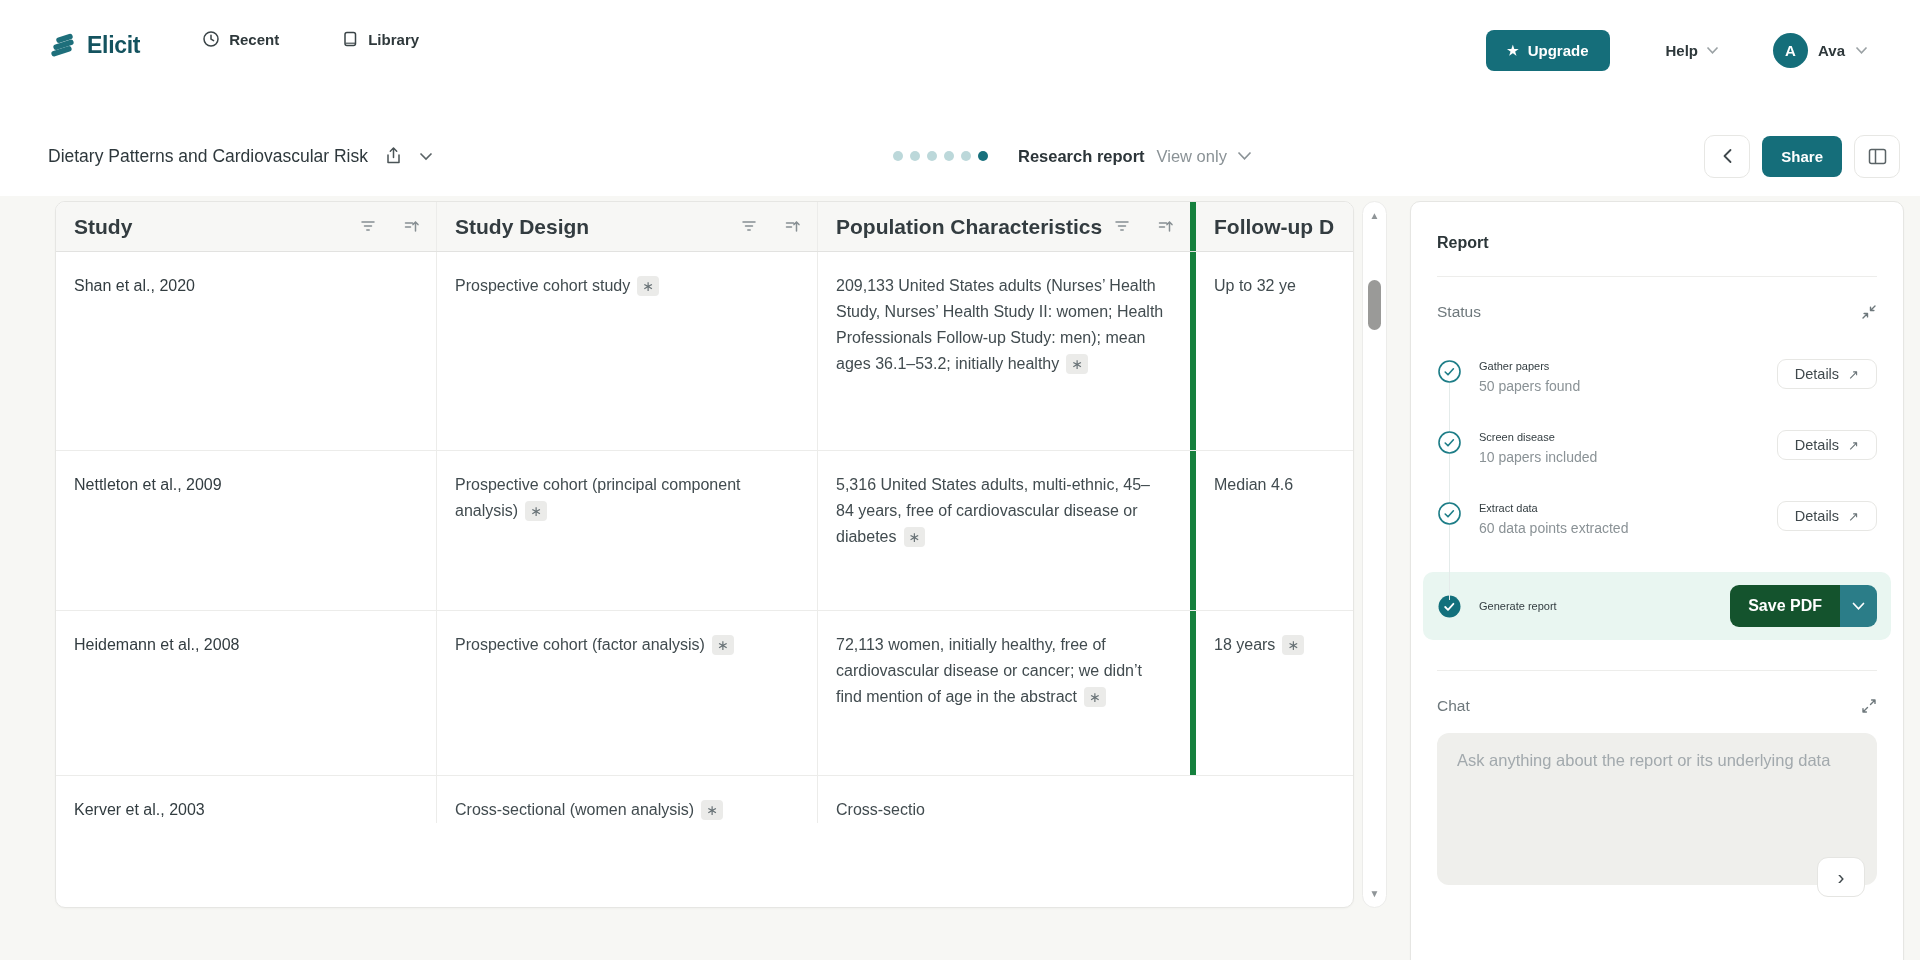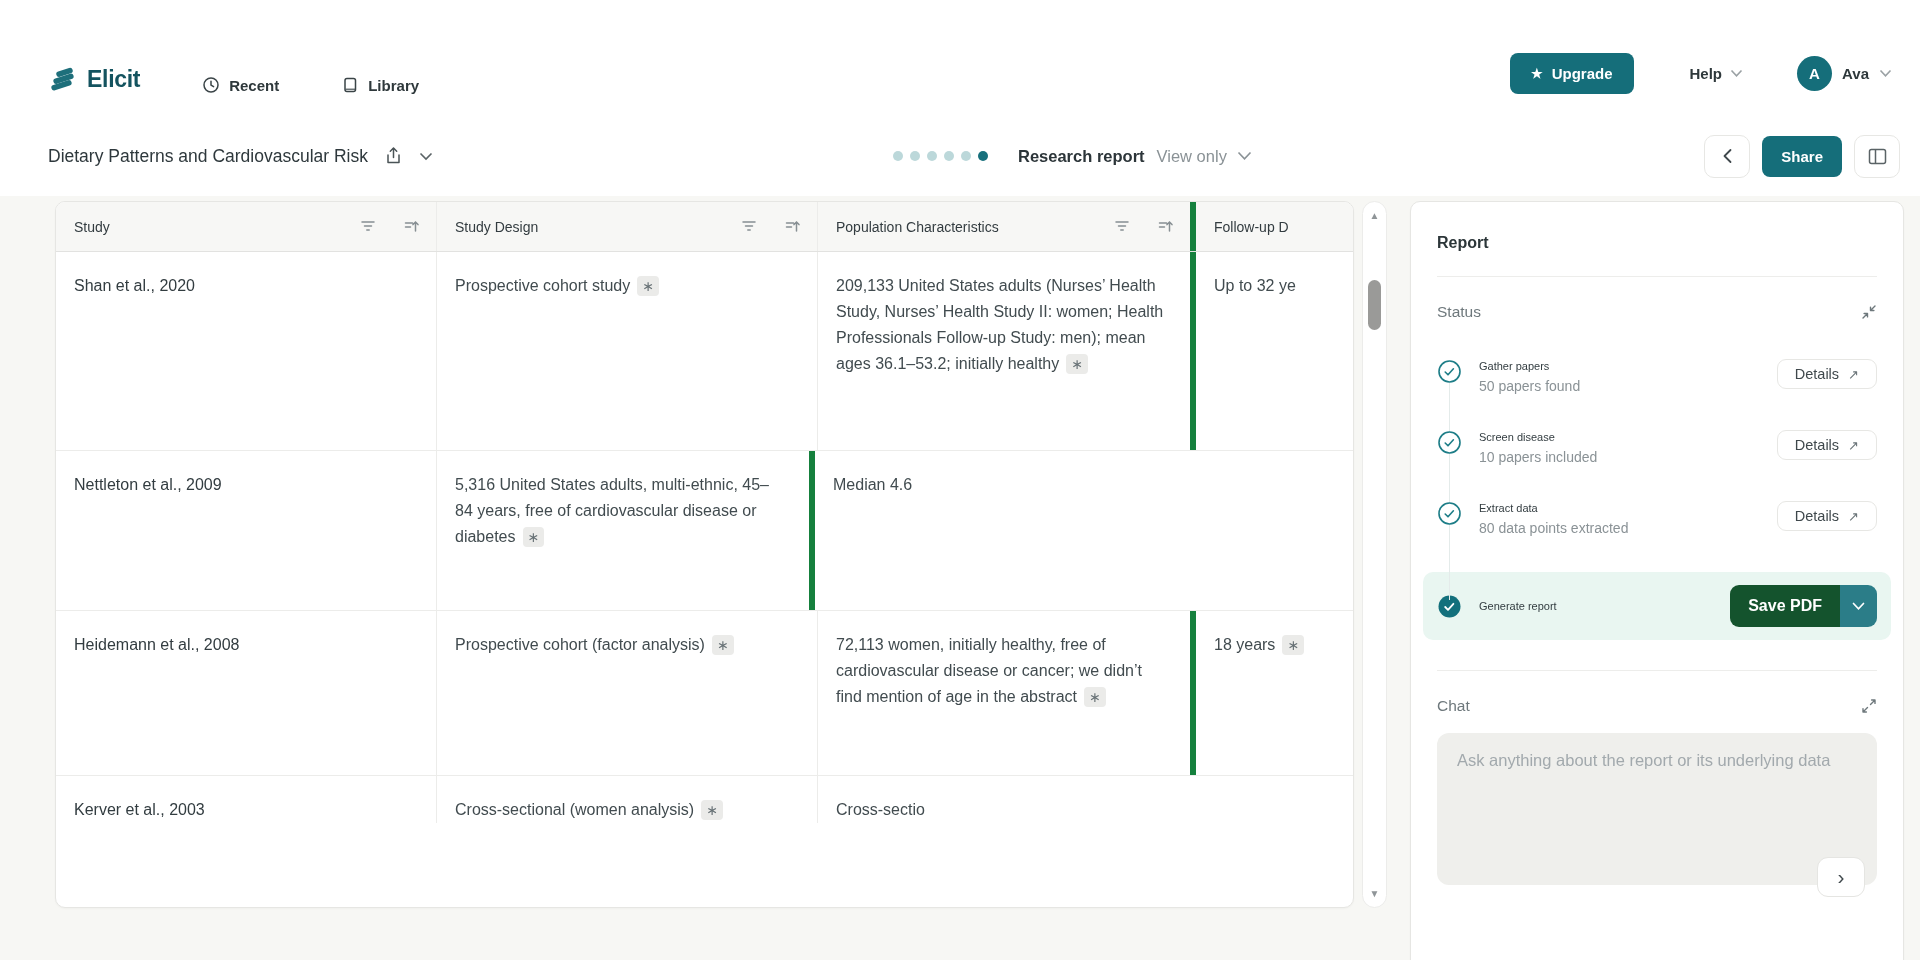--- a/index.html
+++ b/index.html
@@ -1,21 +1,21 @@
 <!DOCTYPE html>
 <html><head>
 <meta charset="utf-8">
 <style>
   * { margin:0; padding:0; box-sizing:border-box; }
   html,body { width:1920px; height:960px; overflow:hidden; background:#fff;
     font-family:"Liberation Sans", sans-serif; color:#333d41; }
 
   
-  .topnav { position:absolute; top:30px; left:48px; right:28px; height:64px;
-    display:flex; align-items:flex-end; }
+  .topnav { position:absolute; top:30px; left:48px; right:52px; height:64px;
+    display:flex; align-items:flex-start; }
   .logo { display:flex; align-items:center; gap:9px; }
   .logo-text { font-size:23px; font-weight:700; color:#14535f; letter-spacing:-0.3px; }
   .nav-item { display:flex; align-items:center; gap:9px; margin-left:62px;
     font-size:15px; font-weight:600; color:#2e383b; cursor:pointer; }
   .nav-right { margin-left:auto; display:flex; align-items:center; gap:30px; }
   .btn-upgrade { display:flex; align-items:center; gap:9px; background:#156e7a;
     color:#fff; border:none; border-radius:8px; padding:12px 21px;
     font-size:15px; font-weight:700; cursor:pointer; font-family:inherit; }
   .help { display:flex; align-items:center; gap:8px; font-size:15px;
     font-weight:600; color:#2e383b; cursor:pointer; margin-left:26px; }
@@ -47,21 +47,21 @@
   .content { position:absolute; top:196px; left:0; right:0; bottom:0;
     background:#f7f7f4; }
 
   
   .table-card { position:absolute; left:55px; top:5px; width:1299px; height:707px;
     background:#fff; border:1px solid #e6e6e3; border-radius:10px; overflow:hidden;
     box-shadow:0 1px 2px rgba(0,0,0,0.03); }
   .t-header { display:flex; height:50px; background:#f7f7f5;
     border-bottom:1px solid #e2e2e0; }
   .t-hcell { display:flex; align-items:center; padding-left:18px;
-    font-size:14px; font-weight:400; color:#333c40; }
+    font-size:21px; font-weight:700; color:#333c40; }
   .t-hicons { margin-left:auto; margin-right:16px; display:flex; gap:28px; }
   .c1 { width:381px; border-right:1px solid #ececea; }
   .c2 { width:381px; border-right:1px solid #ececea; }
   .c3 { width:378px; border-right:6px solid #15803d; }
   .c4 { flex:1; overflow:hidden; white-space:nowrap; }
   .t-row { display:flex; border-bottom:1px solid #ececea; }
   .t-row:last-child { border-bottom:none; flex:1; }
   .t-cell { padding:21px 26px 0 18px; font-size:16px; line-height:26px; color:#414b4f; }
   .t-cell.study { color:#323c40; }
   .badge { display:inline-block; background:#ebebe9; color:#677175; border-radius:4px;
@@ -285,20 +285,21 @@
 
     <div class="t-row r1">
       <div class="t-cell study c1"><span>Shan et al., 2020</span></div>
       <div class="t-cell c2"><span>Prospective cohort study</span><span class="badge">∗</span></div>
       <div class="t-cell c3"><span>209,133 United States adults (Nurses’ Health Study, Nurses’ Health Study II: women; Health Professionals Follow-up Study: men); mean ages 36.1–53.2; initially healthy</span><span class="badge">∗</span></div>
       <div class="t-cell c4"><span>Up to 32 ye</span></div>
     </div>
 
     <div class="t-row r2">
       <div class="t-cell study c1"><span>Nettleton et al., 2009</span></div>
+      <div class="t-cell c2"><span>Prospective cohort (principal component analysis)</span><span class="badge">∗</span></div>
       <div class="t-cell c3"><span>5,316 United States adults, multi-ethnic, 45–84 years, free of cardiovascular disease or diabetes</span><span class="badge">∗</span></div>
       <div class="t-cell c4"><span>Median 4.6</span></div>
     </div>
 
     <div class="t-row r3">
       <div class="t-cell study c1"><span>Heidemann et al., 2008</span></div>
       <div class="t-cell c2"><span>Prospective cohort (factor analysis)</span><span class="badge">∗</span></div>
       <div class="t-cell c3"><span>72,113 women, initially healthy, free of cardiovascular disease or cancer; we didn’t find mention of age in the abstract</span><span class="badge">∗</span></div>
       <div class="t-cell c4"><span>18 years</span><span class="badge">∗</span></div>
     </div>
@@ -368,21 +369,21 @@
 
       <div class="step">
         <span>
           <svg width="25" height="25" viewBox="0 0 25 25" fill="#fff" stroke="#1d7d87" stroke-width="1.6">
             <circle cx="12.5" cy="12.5" r="10.5"></circle>
               <path d="M8.2 13l2.8 2.8 5.4-6" fill="none" stroke-linecap="round" stroke-linejoin="round"></path>
           </svg>
         </span>
         <span class="step-text">
           <div class="step-label">Extract data</div>
-          <div class="step-sub">80 data points extracted</div>
+          <div class="step-sub">60 data points extracted</div>
         </span>
         <button class="details-btn">
           <span>Details</span>
           <span class="details-arrow">↗</span>
         </button>
       </div>
 
       <div class="step-final">
         <span>
           <svg width="25" height="25" viewBox="0 0 25 25">

